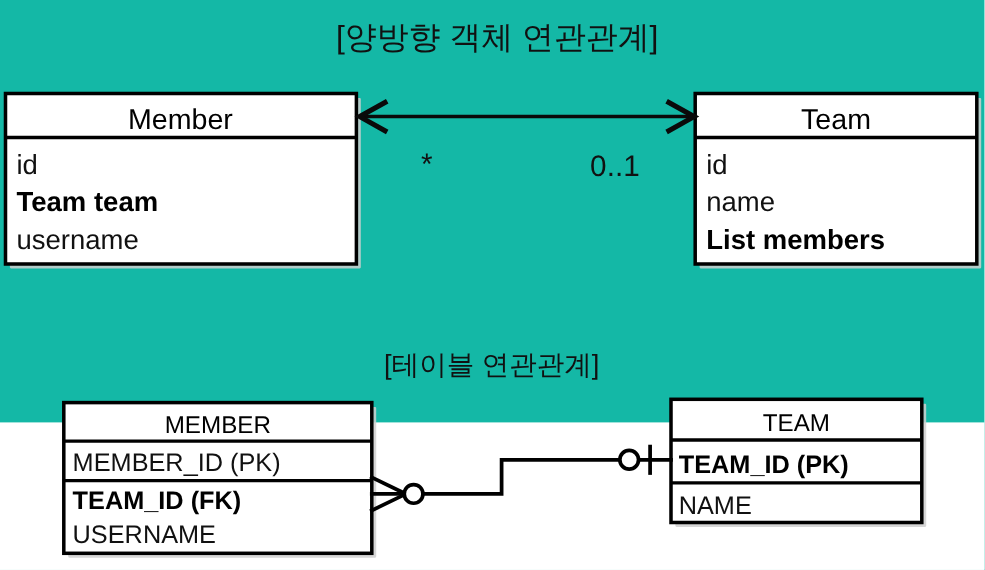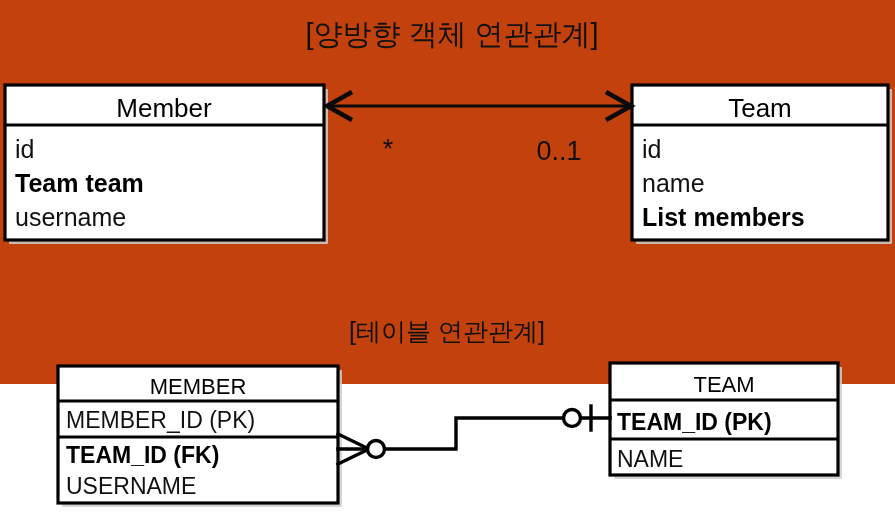--- a/index.html
+++ b/index.html
@@ -10,21 +10,21 @@
   body {
     width: 895px;
     height: 518px;
     font-family: "Liberation Sans", sans-serif;
     overflow: hidden;
   }
   #diagram-root {
     position: relative;
     width: 895px;
     height: 384px;
-    background: #c2410c;
+    background: #14b8a6;
   }
   svg.diagram-canvas {
     position: absolute;
     top: 0;
     left: 0;
     width: 895px;
     height: 518px;
     display: block;
   }
   text {

